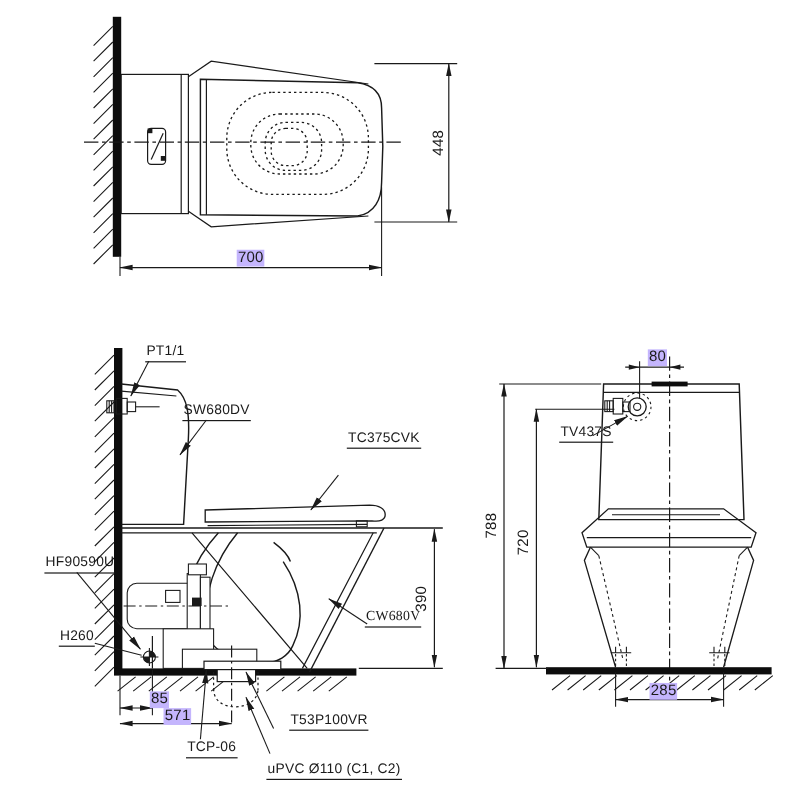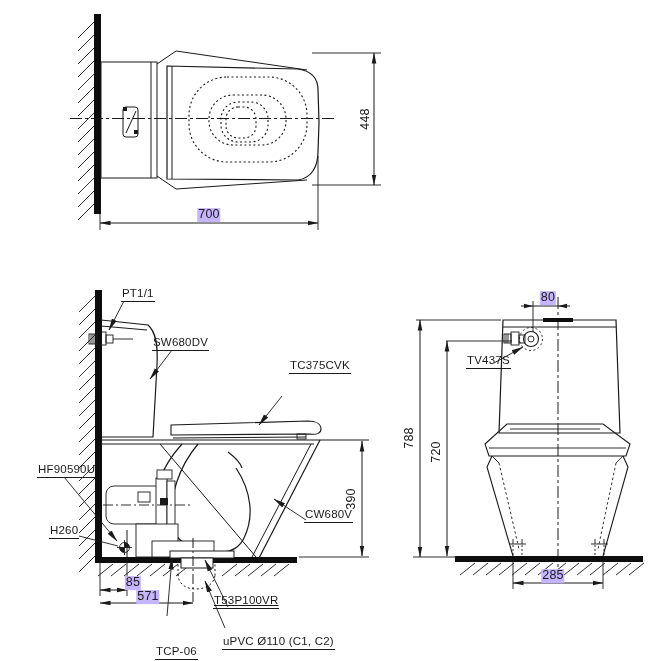--- a/index.html
+++ b/index.html
@@ -207,25 +207,25 @@
     <g>
       <path d="M513,560 V589 M603,560 V589" stroke-width="0.9"></path>
       <path d="M513,583 H603" marker-start="url(#arr)" marker-end="url(#arr)"></path>
     </g>
   </g>
 </svg>
 
 <span class="lbl part" style="left:121px; top:287px;">PT1/1</span>
 <span class="lbl part" style="left:152px; top:336px;">SW680DV</span>
 <span class="lbl part" style="left:277px; top:359px;margin-left:12px;">TC375CVK</span>
-<span class="lbl part" style="left:304px; top:508px;">CW680V</span>
+<span class="lbl part" style="left:304px; top:508px;font-family:Liberation Serif, serif;">CW680V</span>
 <span class="lbl part" style="left:8px; top:463px;margin-left:29px;">HF90590U</span>
 <span class="lbl part" style="left:49px; top:524px;">H260</span>
-<span class="lbl part" style="left:155px; top:645px;text-align:right;">TCP-06</span>
-<span class="lbl part" style="left:213px; top:594px;text-decoration:underline;">T53P100VR</span>
+<span class="lbl part" style="left:155px; top:617px;text-align:right;">TCP-06</span>
+<span class="lbl part" style="left:241px; top:594px;">T53P100VR</span>
 <span class="lbl part" style="left:222px; top:635px;">uPVC Ø110 (C1, C2)</span>
 <span class="lbl part" style="left:451px; top:354px;margin-left:15px;">TV437S</span>
 
 <span class="lbl dim" style="left:209px; top:215px;">700</span>
 <span class="lbl dim rot" style="left:366px; top:119px;">448</span>
 <span class="lbl dim" style="left:113px; top:583px;margin-left:20px;">85</span>
 <span class="lbl dim" style="left:148px; top:597px;">571</span>
 <span class="lbl dim rot" style="left:352px; top:499px;">390</span>
 <span class="lbl dim" style="left:548px; top:298px;">80</span>
 <span class="lbl dim rot" style="left:437px; top:452px;">720</span>

